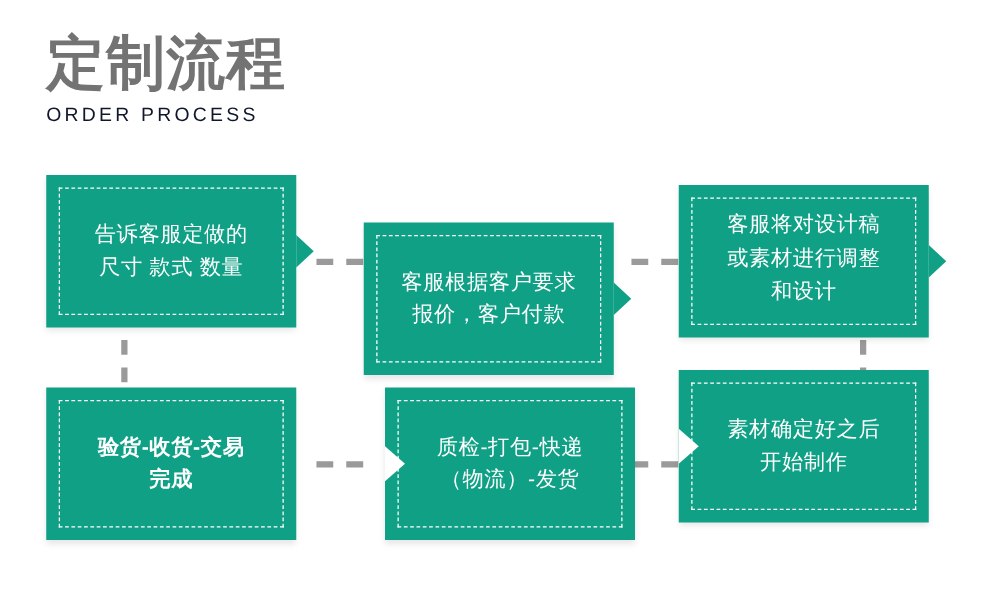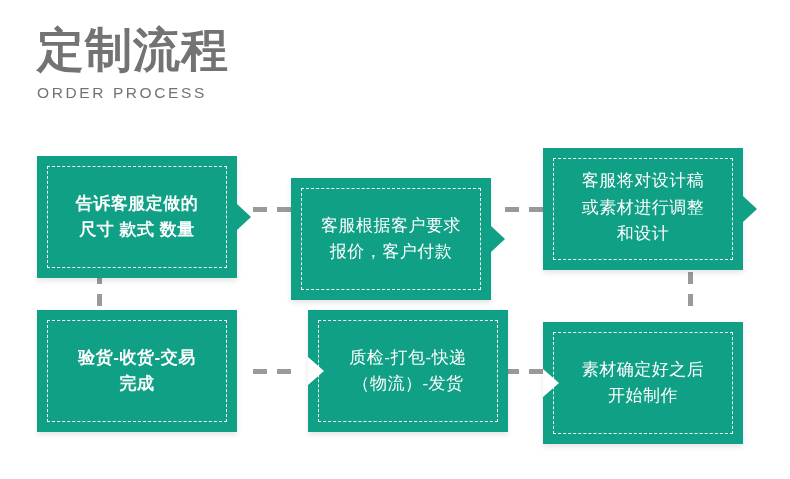--- a/index.html
+++ b/index.html
@@ -29,21 +29,21 @@
     font-size: 47px;
     font-weight: bold;
     color: #737373;
     line-height: 1.18;
     letter-spacing: 1px;
     white-space: nowrap;
   }
   .header-subtitle {
     margin-top: 7px;
     font-size: 15.5px;
-    color: #737373;
+    color: #0f172a;
     letter-spacing: 2.6px;
     white-space: nowrap;
   }
 
   
   .flow-box {
     position: absolute;
     width: 200px;
     height: 122px;
     background: #0fa085;
@@ -125,21 +125,21 @@
 
   <div class="conn-h" style="left:253px; top:207px; width:38px;"></div>
   <div class="conn-h" style="left:505px; top:207px; width:38px;"></div>
 
   <div class="conn-v" style="left:97px; top:272px; height:38px;"></div>
   <div class="conn-v" style="left:688px; top:272px; height:38px;"></div>
 
   <div class="conn-h" style="left:253px; top:369px; width:38px;"></div>
   <div class="conn-h" style="left:505px; top:369px; width:38px;"></div>
 
-  <div class="flow-box" style="left:37px; top:156px;font-weight:bold;">
+  <div class="flow-box" style="left:37px; top:140px;">
     <div class="flow-box-inner">
       <div class="flow-box-label">告诉客服定做的
 尺寸 款式 数量</div>
     </div>
     <div class="arrow-out-right"></div>
   </div>
 
   <div class="flow-box" style="left:291px; top:148px;margin-top:30px;">
     <div class="flow-box-inner">
       <div class="flow-box-label">客服根据客户要求
@@ -165,21 +165,21 @@
   </div>
 
   <div class="flow-box" style="left:308px; top:310px;">
     <div class="arrow-in-left"></div>
     <div class="flow-box-inner">
       <div class="flow-box-label">质检-打包-快递
 （物流）-发货</div>
     </div>
   </div>
 
-  <div class="flow-box" style="left:543px; top:322px;">
+  <div class="flow-box" style="left:543px; top:296px;">
     <div class="arrow-in-left"></div>
     <div class="flow-box-inner">
       <div class="flow-box-label">素材确定好之后
 开始制作</div>
     </div>
   </div>
 
 </div>
 
 </body></html>

